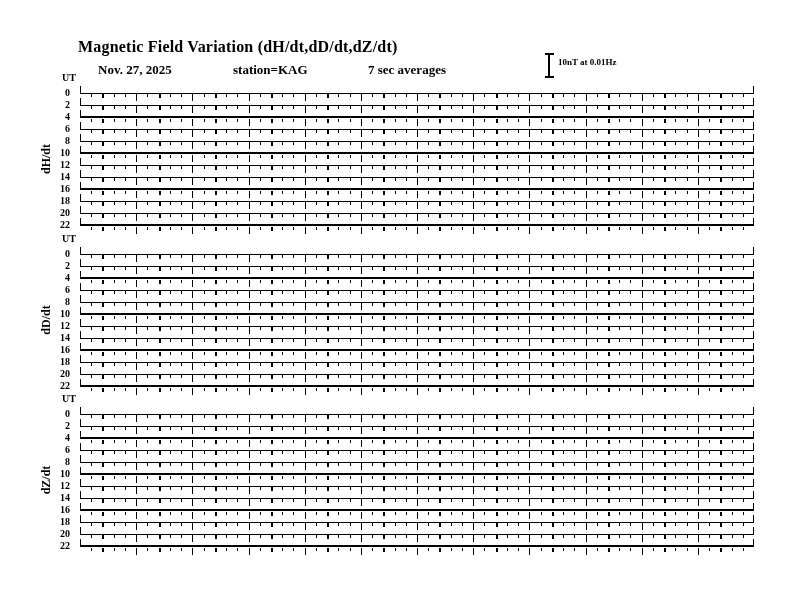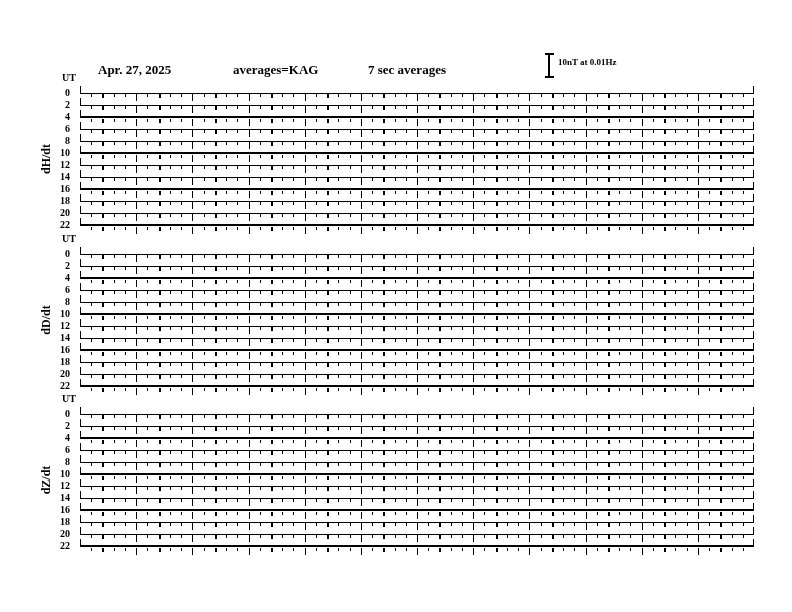--- a/index.html
+++ b/index.html
@@ -42,22 +42,23 @@
   .rows{position:absolute;left:80px;top:0;width:674px;height:133px;}
   .hlab{position:absolute;left:-24px;width:14px;text-align:right;font-size:10px;line-height:12px;}
   .baseline{position:absolute;left:0;width:674px;background:#000;}
   .cap{position:absolute;width:1px;height:7px;background:#000;}
   .tick{position:absolute;background:#000;}
 </style>
 </head>
 <body>
 
 <div id="canvas">
-  <div class="sub date">Apr. 27, 2025</div>
-  <div class="sub station">averages=KAG</div>
+  <div class="title">Magnetic Field Variation (dH/dt,dD/dt,dZ/dt)</div>
+  <div class="sub date">Nov. 27, 2025</div>
+  <div class="sub station">station=KAG</div>
   <div class="sub avg">7 sec averages</div>
 
   <div class="sb-bar"></div>
   <div class="sb-text">10nT at 0.01Hz</div>
 
   <div class="panel" style="top:93px">
     <div class="ut">UT</div>
     <div class="ylab-anchor">
       <div class="ylab">dH/dt</div>
     </div>

